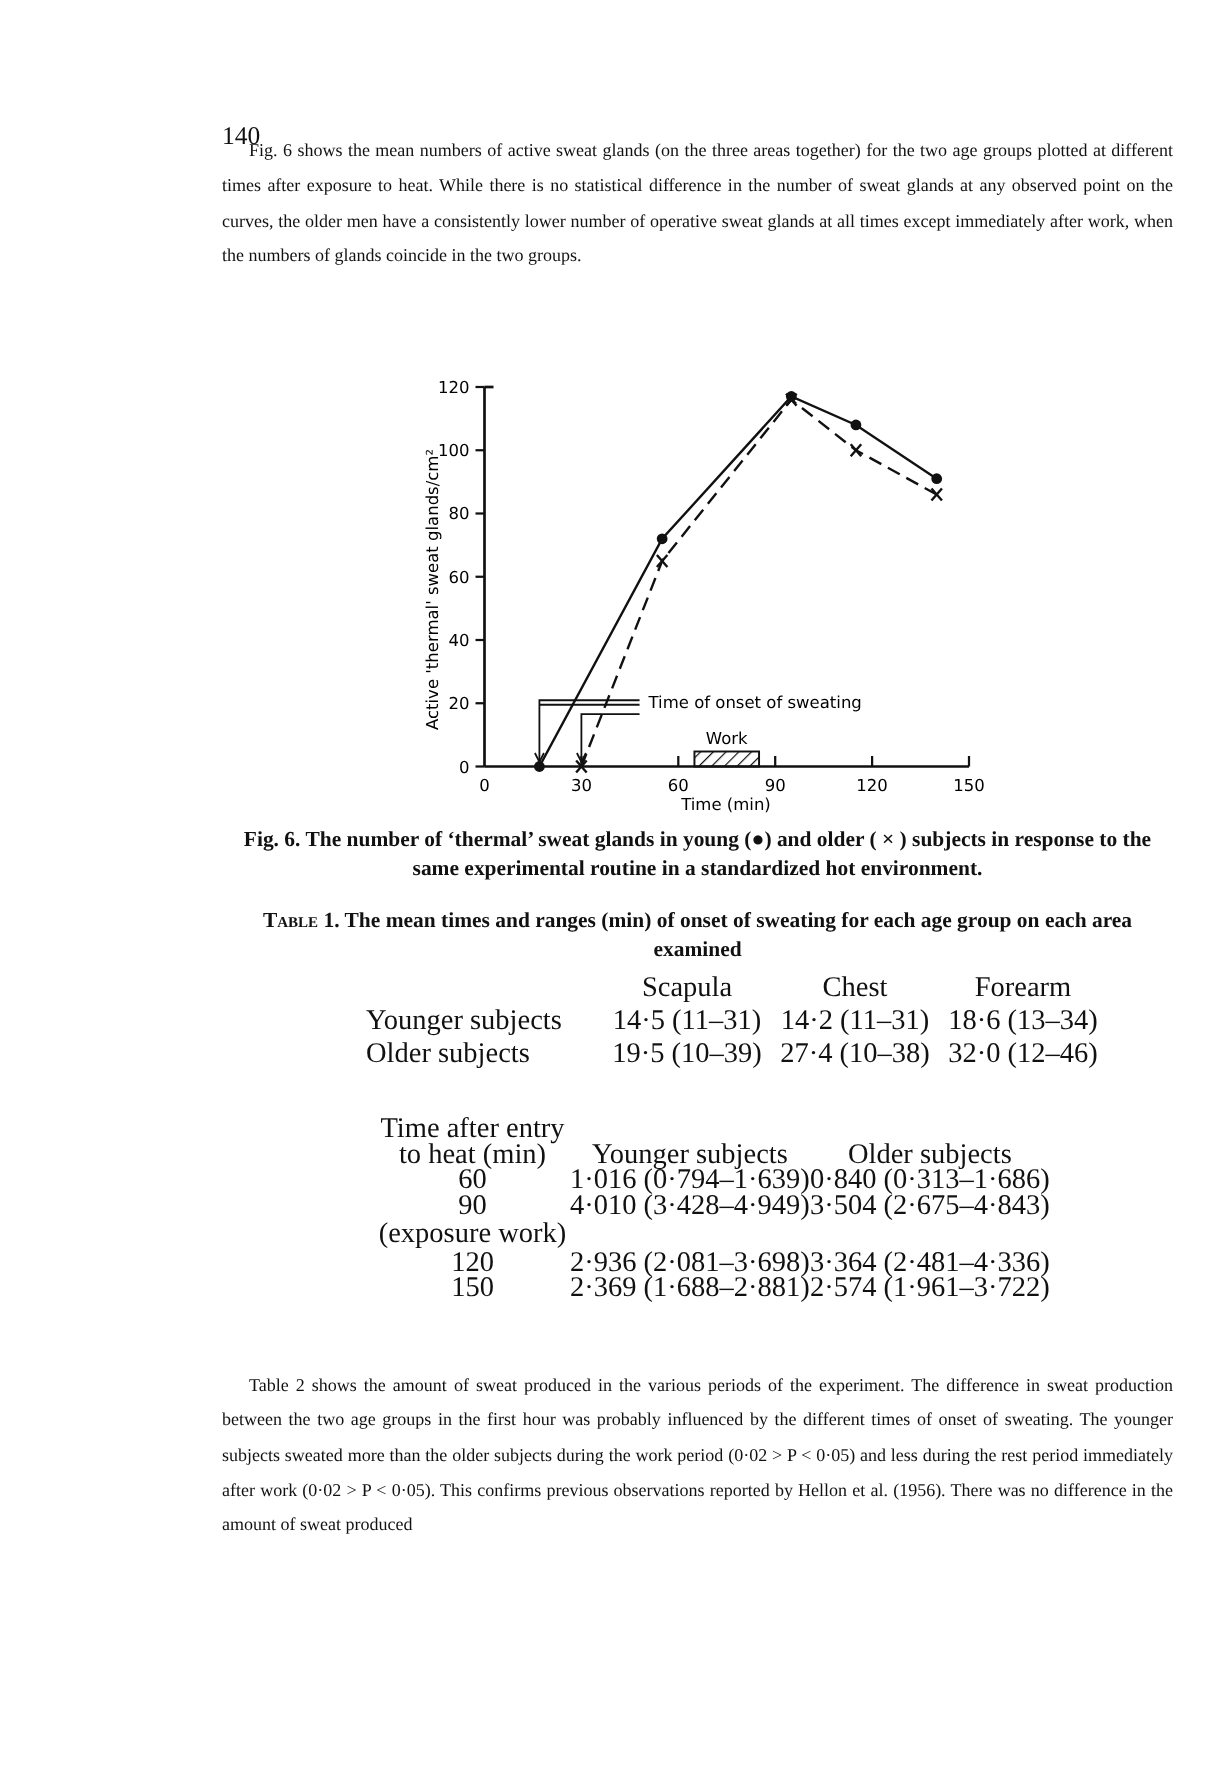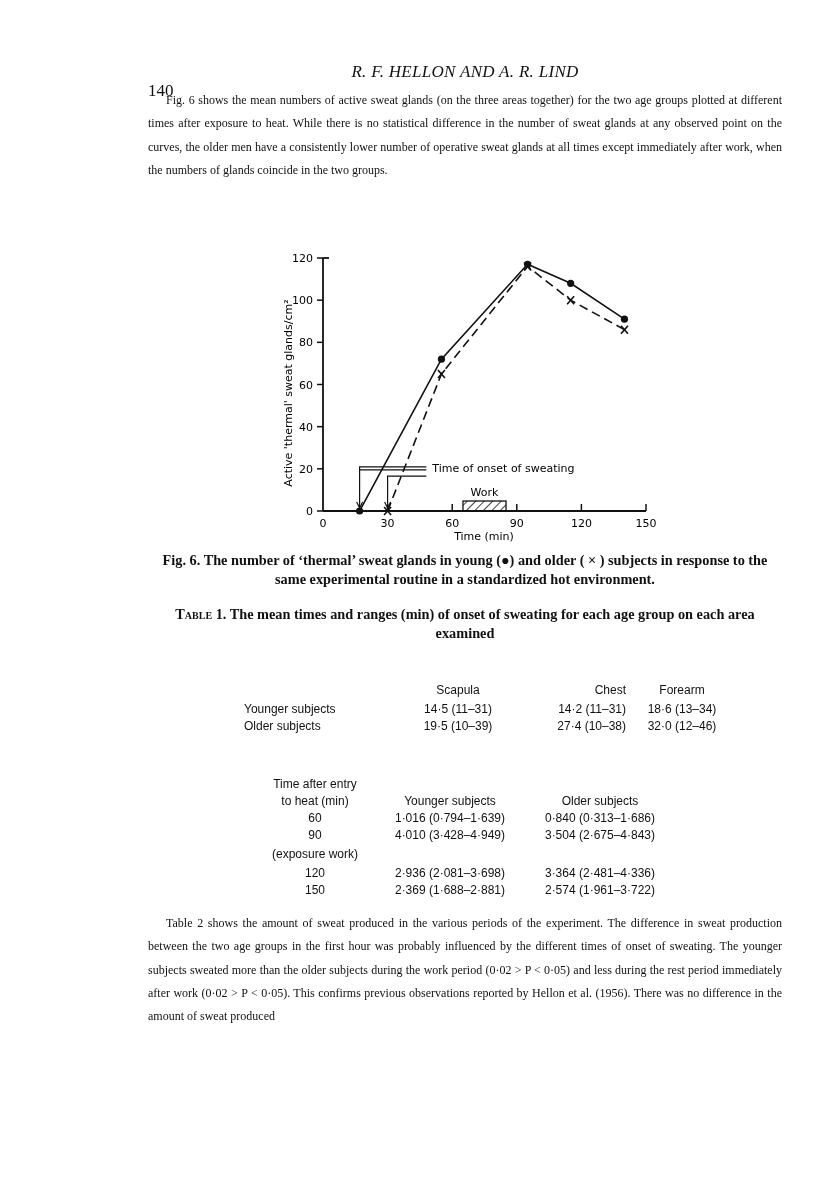--- a/index.html
+++ b/index.html
@@ -13,47 +13,46 @@
           font-size:12px; line-height:23.3px; text-align:justify; }
   .para p { margin:0; text-indent:18px; }
   .p1 { top:89px; }
   .p2 { top:912px; }
   .figure { position:absolute; left:270px; top:248px; width:400px; height:300px; }
   .caption { position:absolute; left:148px; width:634px; text-align:center; font-family:"Liberation Serif",serif; font-size:14.3px; line-height:19px;font-weight:bold; }
   .cap-fig { top:551px; }
   .cap-t1 { top:605px; }
   .cap-t2 { top:713px; }
   .sc { font-variant:small-caps; }
-  table { position:absolute; border-collapse:collapse; font-family:Liberation Sans, sans-serif; font-size:12px;margin-top:32px; }
+  table { position:absolute; border-collapse:collapse; font-family:Liberation Serif, serif; font-size:19px; }
   table td, table th { padding:0; font-weight:normal; white-space:nowrap; }
   .t1 { left:244px; top:648px; }
   .t1 th { height:20px; text-align:center; }
   .t1 td { height:17px; }
   .t1 .c0 { width:158px; text-align:left; }
   .t1 .c1 { width:112px; text-align:center; }
-  .t1 .c2 { width:112px; text-align:right; }
+  .t1 .c2 { width:112px; text-align:center; }
   .t1 .c3 { width:112px; text-align:center; }
   .t2 { left:250px; top:742px; }
   .t2 th { text-align:center; line-height:17px; vertical-align:bottom; height:36px; }
   .t2 td { height:17px; line-height:17px; }
   .t2 .c0 { width:130px; text-align:center; }
   .t2 .c1 { width:140px; text-align:center; }
   .t2 .c2 { width:160px; text-align:center; }
   .t2 .sub td { height:21px; }
   .t2 .gap td { height:22px; vertical-align:bottom; }
   svg text { font-family:"DejaVu Sans","Liberation Sans",sans-serif; }
 </style>
 </head>
 <body>
 
 <div class="page">
 
   <div class="header">
     <span class="pgno">140</span>
-    <span class="authors">R. F. HELLON AND A. R. LIND</span>
   </div>
 
   <div class="para p1">
     <p>Fig. 6 shows the mean numbers of active sweat glands (on the three areas together) for the two age groups plotted at different times after exposure to heat. While there is no statistical difference in the number of sweat glands at any observed point on the curves, the older men have a consistently lower number of operative sweat glands at all times except immediately after work, when the numbers of glands coincide in the two groups.</p>
   </div>
 
   <div class="figure">
     <svg id="chart" width="400" height="300">
       <defs>
         <pattern id="hatch" patternUnits="userSpaceOnUse" width="6" height="6" patternTransform="rotate(45)">

